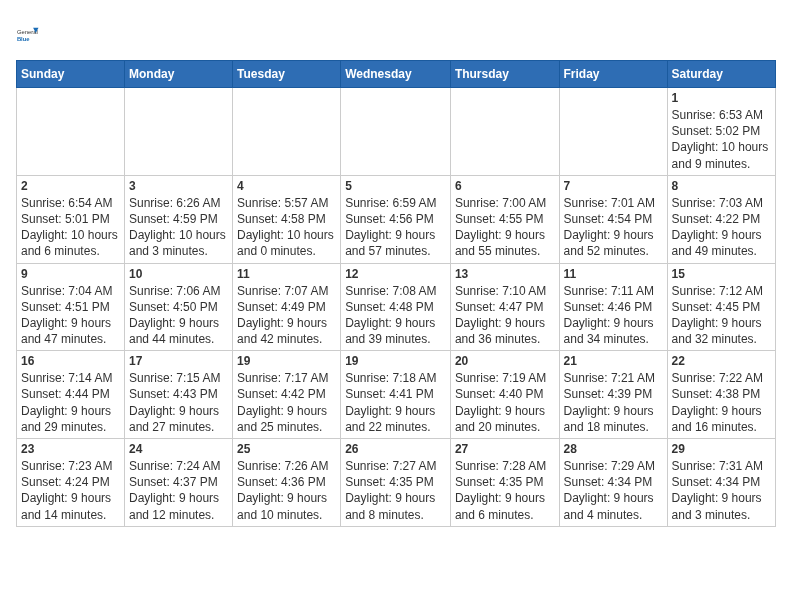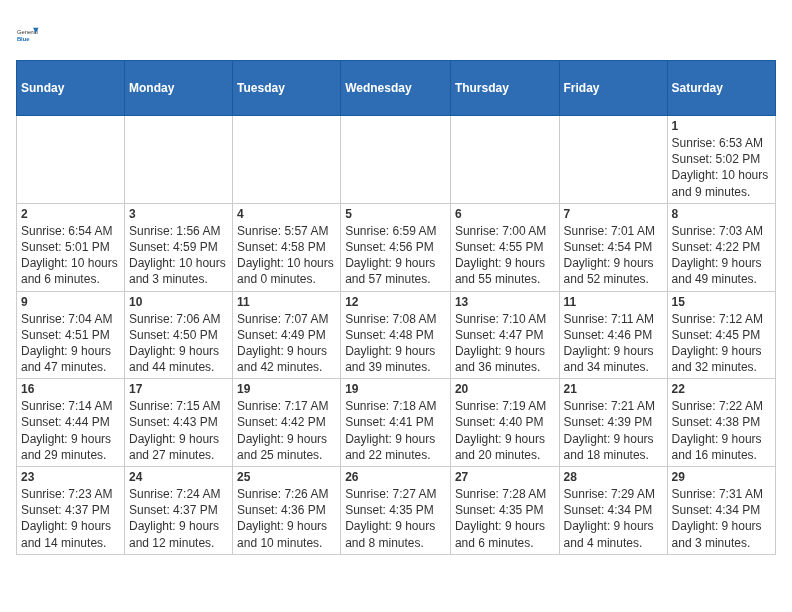--- a/index.html
+++ b/index.html
@@ -40,21 +40,21 @@
     .calendar {
       width: 100%;
       border-collapse: collapse;
       border: 1px solid #ccc;
     }
     .calendar th {
       background: #2e6db4;
       color: #fff;
       font-size: 12px;
       font-weight: bold;
-      padding: 20px 4px;
+      padding: 6px 4px;
       text-align: left;
       border: 1px solid #1a5a9e;
     }
     .calendar td {
       vertical-align: top;
       border: 1px solid #ccc;
       padding: 3px 4px;
       width: 113px;
       min-height: 72px;
       font-size: 10px;
@@ -122,21 +122,21 @@
       </tr>
       <tr>
         <td>
           <span class="day-num">2</span>
           <div class="day-info">Sunrise: 6:54 AM
 Sunset: 5:01 PM
 Daylight: 10 hours and 6 minutes.</div>
         </td>
         <td>
           <span class="day-num">3</span>
-          <div class="day-info">Sunrise: 1:56 AM
+          <div class="day-info">Sunrise: 6:26 AM
 Sunset: 4:59 PM
 Daylight: 10 hours and 3 minutes.</div>
         </td>
         <td>
           <span class="day-num">4</span>
           <div class="day-info">Sunrise: 5:57 AM
 Sunset: 4:58 PM
 Daylight: 10 hours and 0 minutes.</div>
         </td>
         <td>
@@ -249,21 +249,21 @@
           <span class="day-num">22</span>
           <div class="day-info">Sunrise: 7:22 AM
 Sunset: 4:38 PM
 Daylight: 9 hours and 16 minutes.</div>
         </td>
       </tr>
       <tr>
         <td>
           <span class="day-num">23</span>
           <div class="day-info">Sunrise: 7:23 AM
-Sunset: 4:37 PM
+Sunset: 4:24 PM
 Daylight: 9 hours and 14 minutes.</div>
         </td>
         <td>
           <span class="day-num">24</span>
           <div class="day-info">Sunrise: 7:24 AM
 Sunset: 4:37 PM
 Daylight: 9 hours and 12 minutes.</div>
         </td>
         <td>
           <span class="day-num">25</span>

